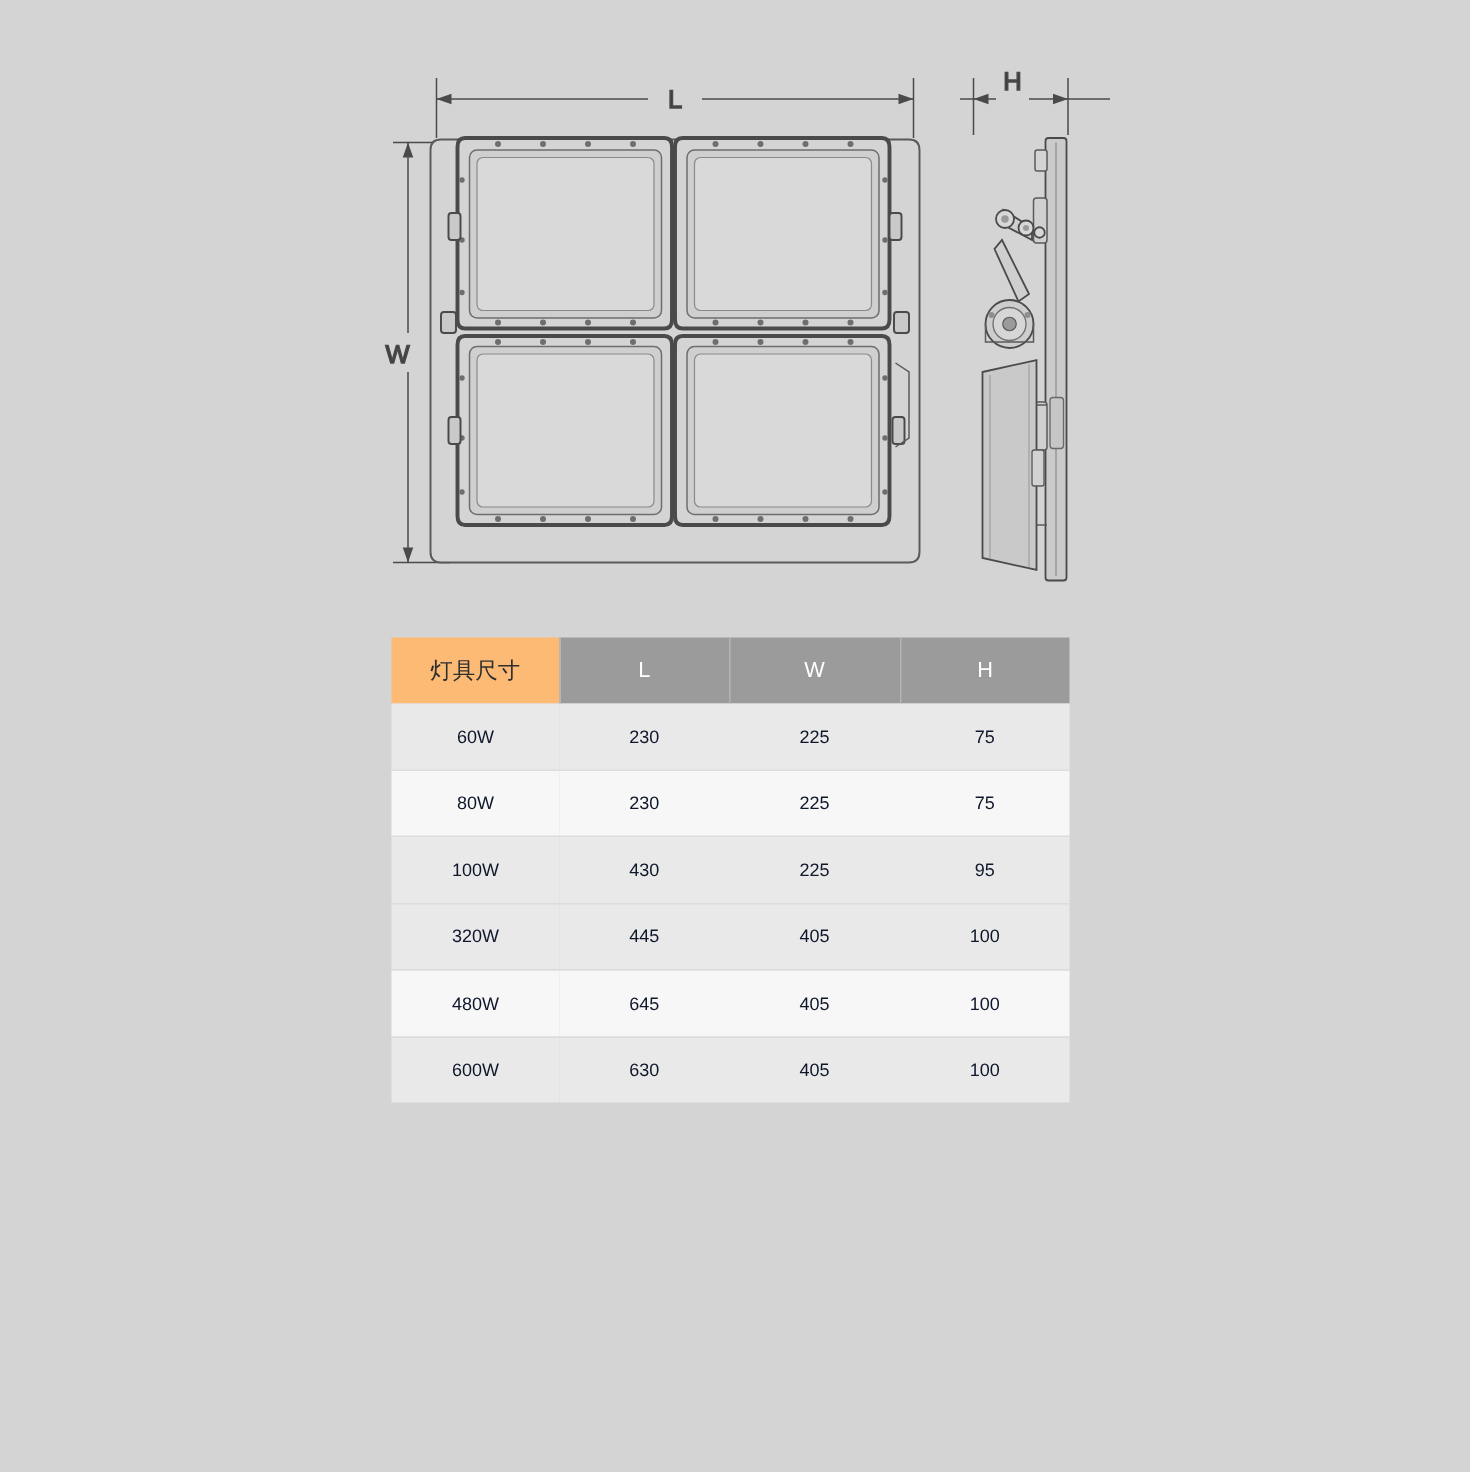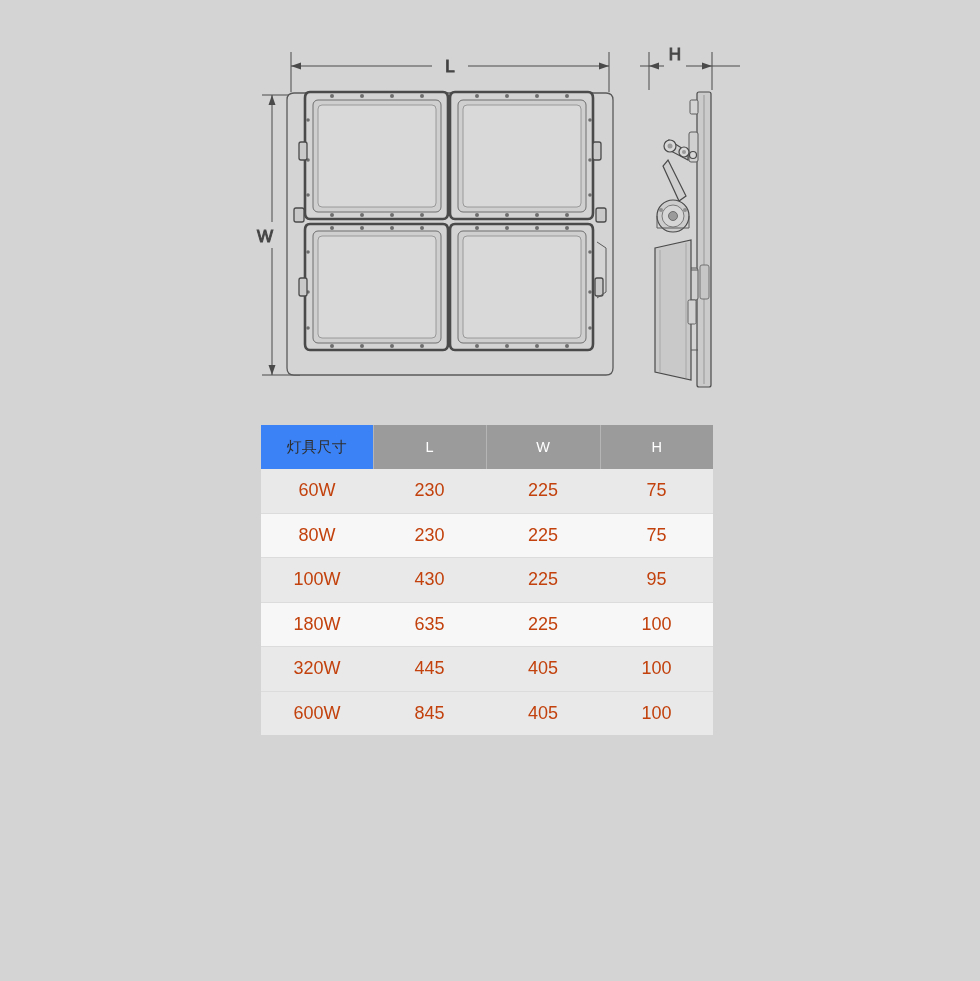--- a/index.html
+++ b/index.html
@@ -42,38 +42,38 @@
   table.spec-table {
     border-collapse: collapse;
     width: 452px;
     table-layout: fixed;
   }
   table.spec-table th,
   table.spec-table td {
     text-align: center;
     vertical-align: middle;
     height: 41.5px;
-    font-size: 18px;
-    color: #c2410c;
+    font-size: 12px;
+    color: #0f172a;
     font-weight: normal;
     border: none;
   }
   table.spec-table thead th {
     background: #9b9b9b;
     color: #ffffff;
     font-size: 14.5px;
     height: 42px;
     border-right: 1px solid #b5b5b5;
   }
   table.spec-table thead th:last-child {
     border-right: none;
   }
   table.spec-table thead th.first-col {
     color: #2f2f2f;
-    background: #3b82f6;
+    background: #fdba74;
     font-size: 15px;
   }
   table.spec-table tbody tr.row-odd td {
     background: #e9e9e9;
   }
   table.spec-table tbody tr.row-even td {
     background: #f7f7f7;
   }
   table.spec-table tbody td {
     border-bottom: 1px solid #dcdcdc;
@@ -292,35 +292,35 @@
           <td>230</td>
           <td>225</td>
           <td>75</td>
         </tr>
         <tr class="row-odd">
           <td>100W</td>
           <td>430</td>
           <td>225</td>
           <td>95</td>
         </tr>
-        <tr class="row-even">
-          <td>180W</td>
-          <td>635</td>
-          <td>225</td>
-          <td>100</td>
-        </tr>
         <tr class="row-odd">
           <td>320W</td>
           <td>445</td>
           <td>405</td>
           <td>100</td>
         </tr>
+        <tr class="row-even">
+          <td>480W</td>
+          <td>645</td>
+          <td>405</td>
+          <td>100</td>
+        </tr>
         <tr class="row-odd">
           <td>600W</td>
-          <td>845</td>
+          <td>630</td>
           <td>405</td>
           <td>100</td>
         </tr>
       </tbody>
     </table>
   </div>
 
 </div>
 
 </body></html>

